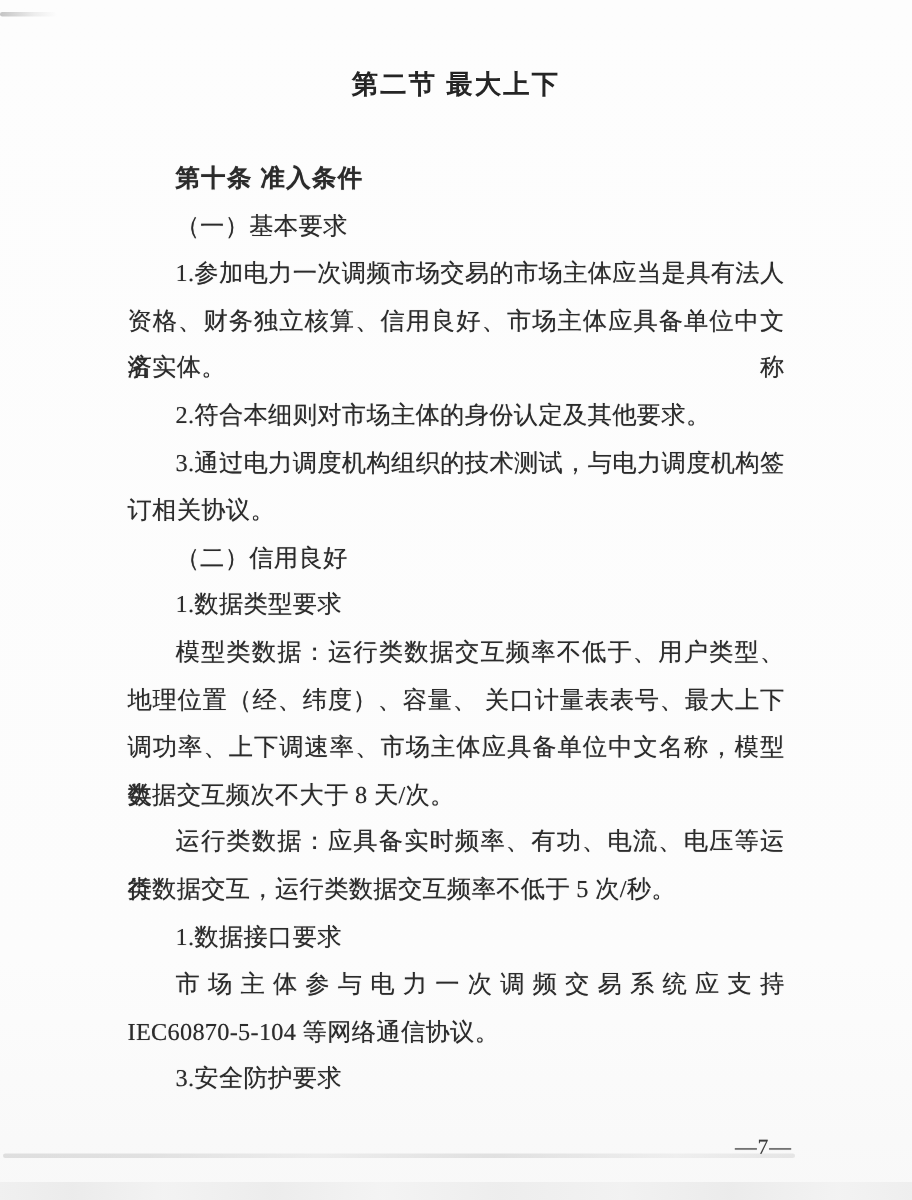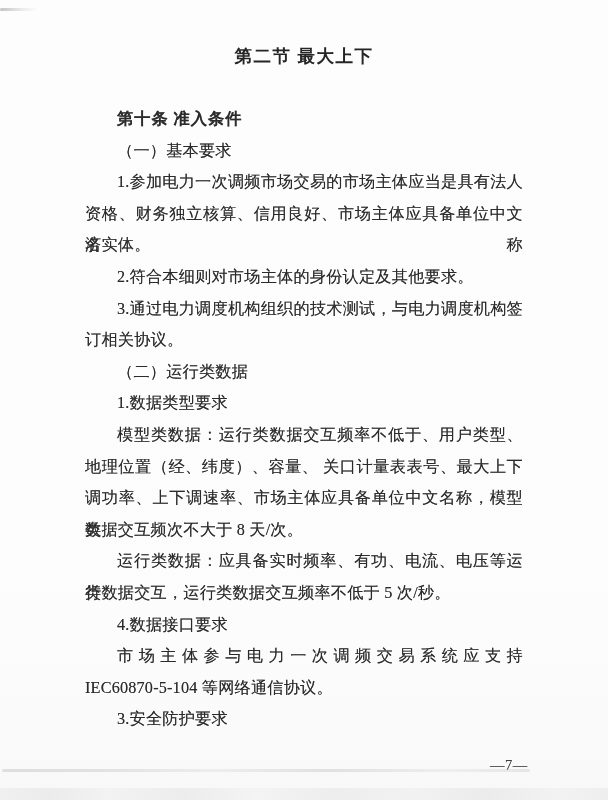--- a/index.html
+++ b/index.html
@@ -115,29 +115,29 @@
 
   <div class="body-lines">
     <div class="line indent bold">第十条 准入条件</div>
     <div class="line indent">（一）基本要求</div>
     <div class="line indent j">1.参加电力一次调频市场交易的市场主体应当是具有法人</div>
     <div class="line j">资格、财务独立核算、信用良好、市场主体应具备单位中文名称</div>
     <div class="line">济实体。</div>
     <div class="line indent">2.符合本细则对市场主体的身份认定及其他要求。</div>
     <div class="line indent j">3.通过电力调度机构组织的技术测试，与电力调度机构签</div>
     <div class="line">订相关协议。</div>
-    <div class="line indent">（二）运行类数据</div>
+    <div class="line indent">（二）信用良好</div>
     <div class="line indent">1.数据类型要求</div>
     <div class="line indent j">模型类数据：运行类数据交互频率不低于、用户类型、</div>
     <div class="line j">地理位置（经、纬度）、容量、 关口计量表表号、最大上下</div>
     <div class="line j">调功率、上下调速率、市场主体应具备单位中文名称，模型类</div>
     <div class="line">数据交互频次不大于 8 天/次。</div>
     <div class="line indent j">运行类数据：应具备实时频率、有功、电流、电压等运行</div>
     <div class="line">类数据交互，运行类数据交互频率不低于 5 次/秒。</div>
-    <div class="line indent">4.数据接口要求</div>
+    <div class="line indent">1.数据接口要求</div>
     <div class="line indent j">市场主体参与电力一次调频交易系统应支持</div>
     <div class="line">IEC60870-5-104 等网络通信协议。</div>
     <div class="line indent">3.安全防护要求</div>
   </div>
 
   <div class="page-number">—7—</div>
 
   <div class="scan-crease"></div>
   <div class="scan-band"></div>
 

